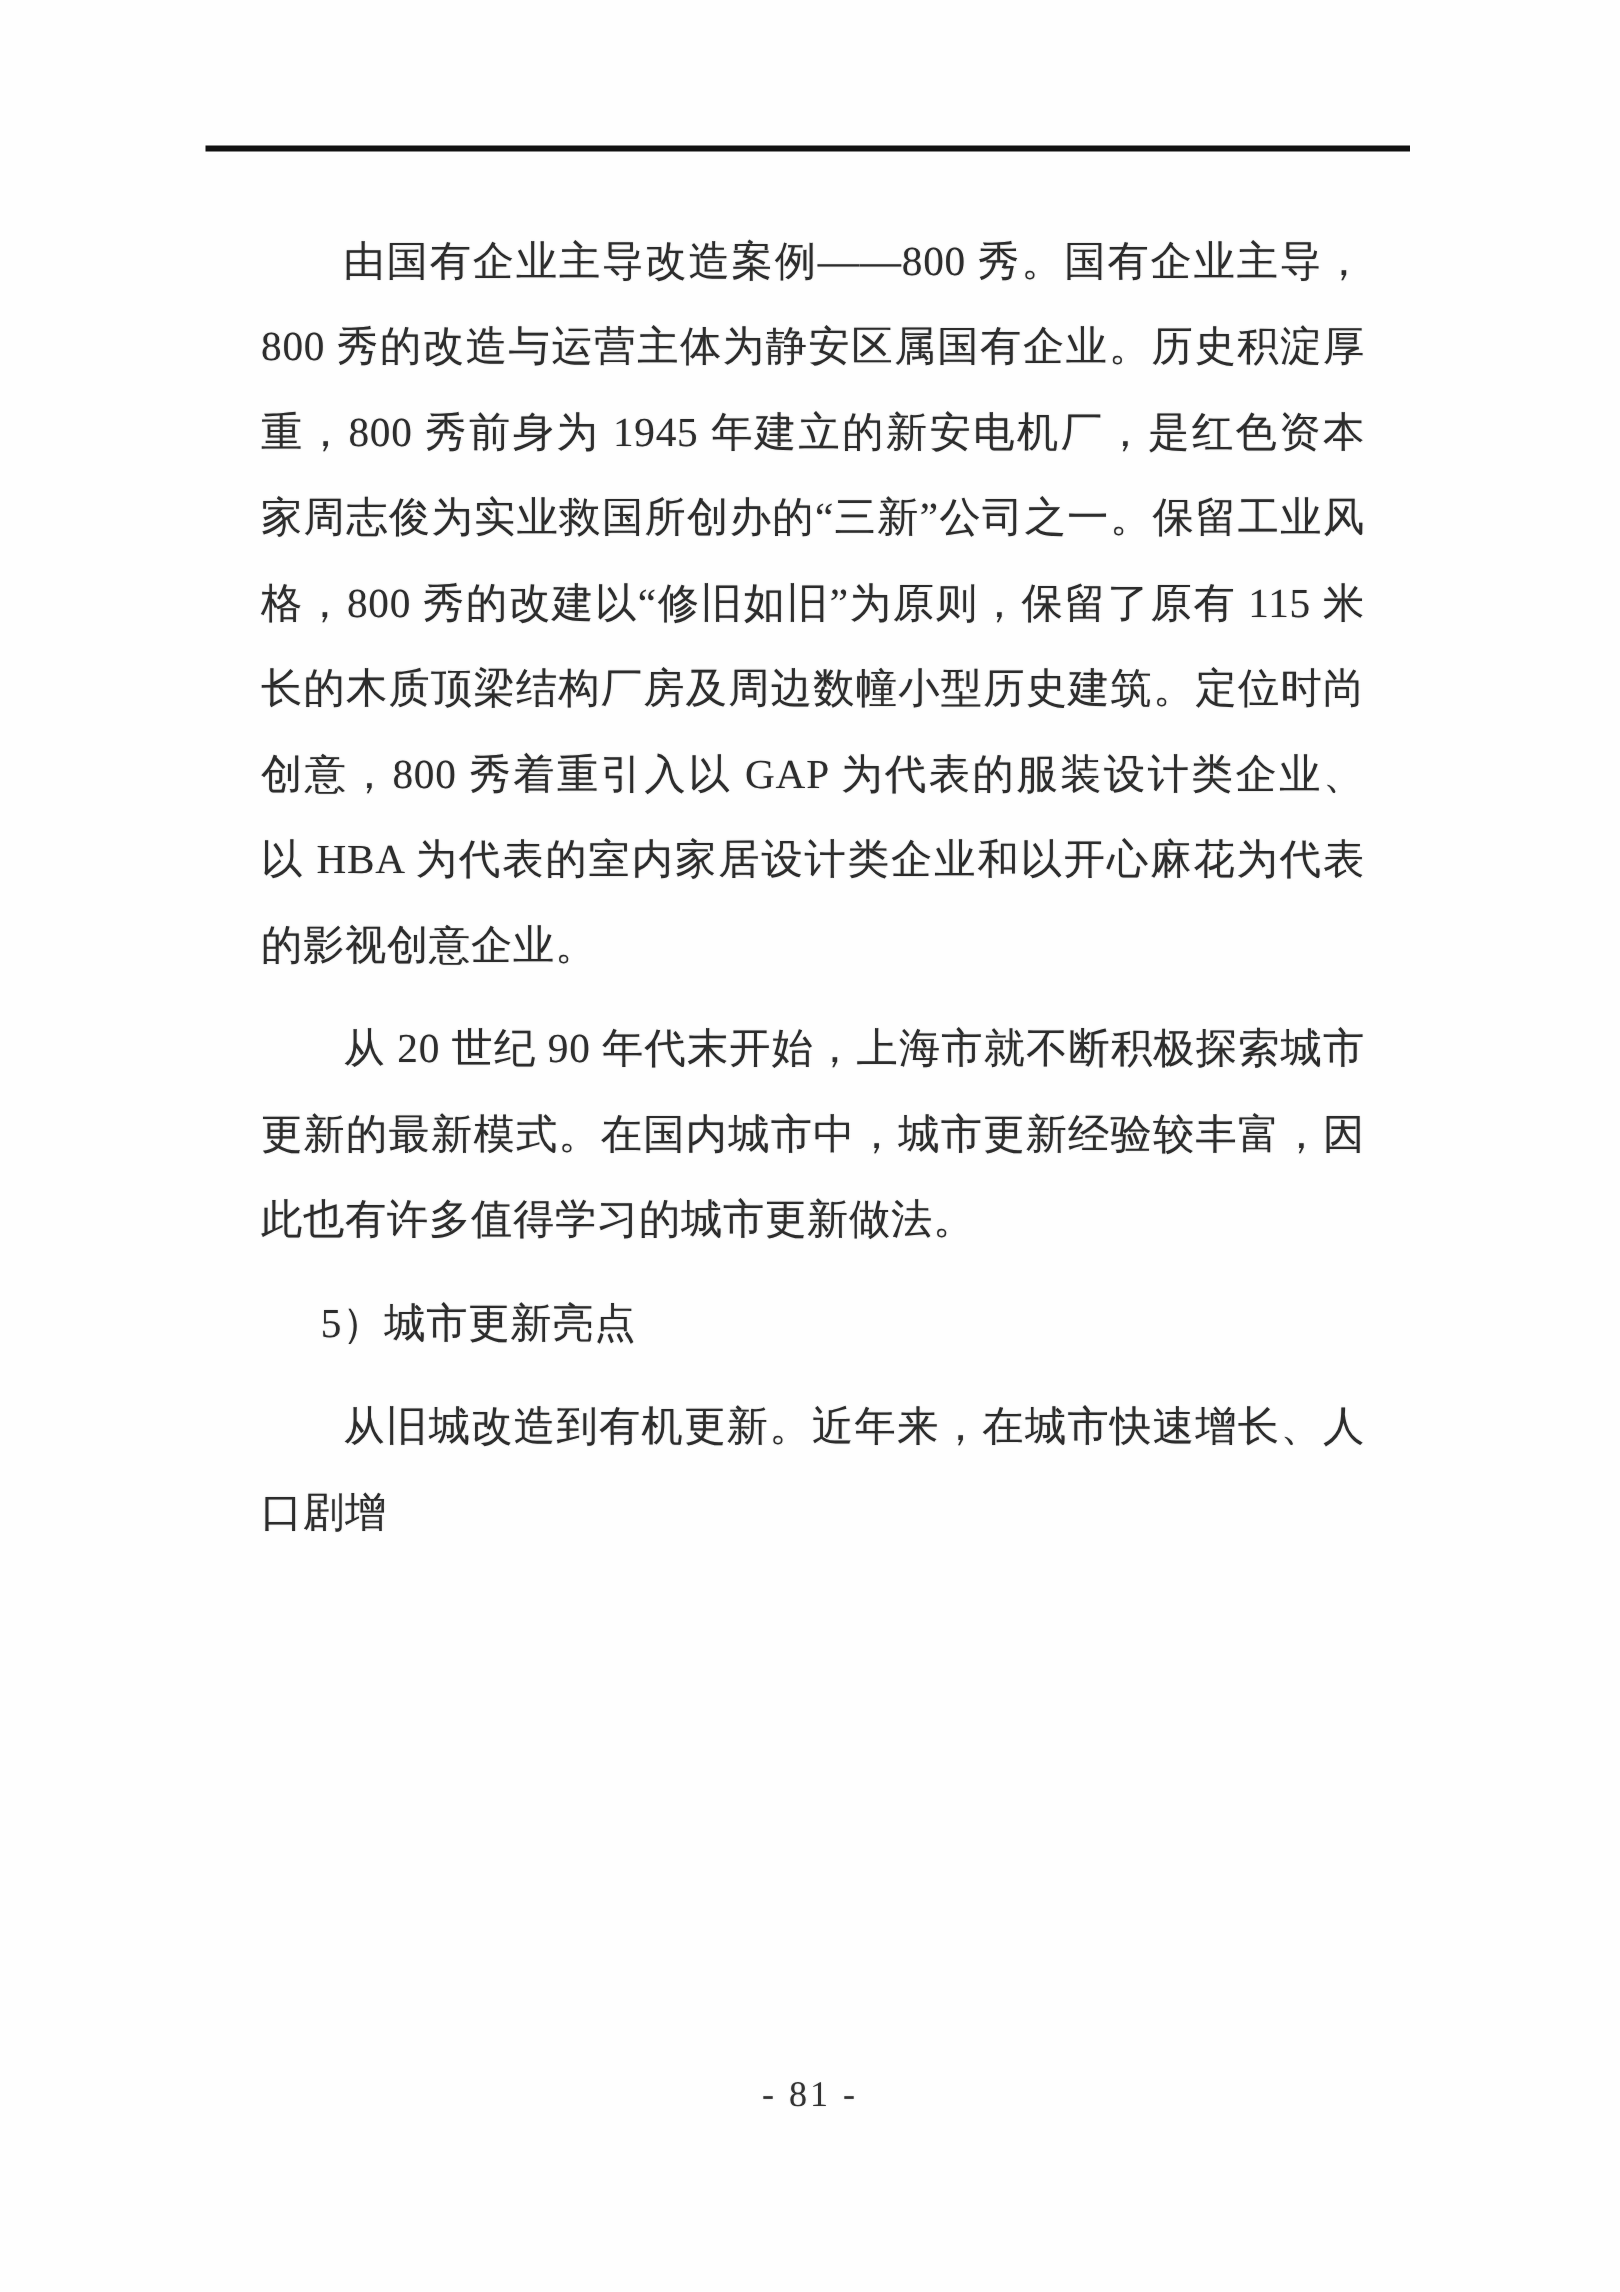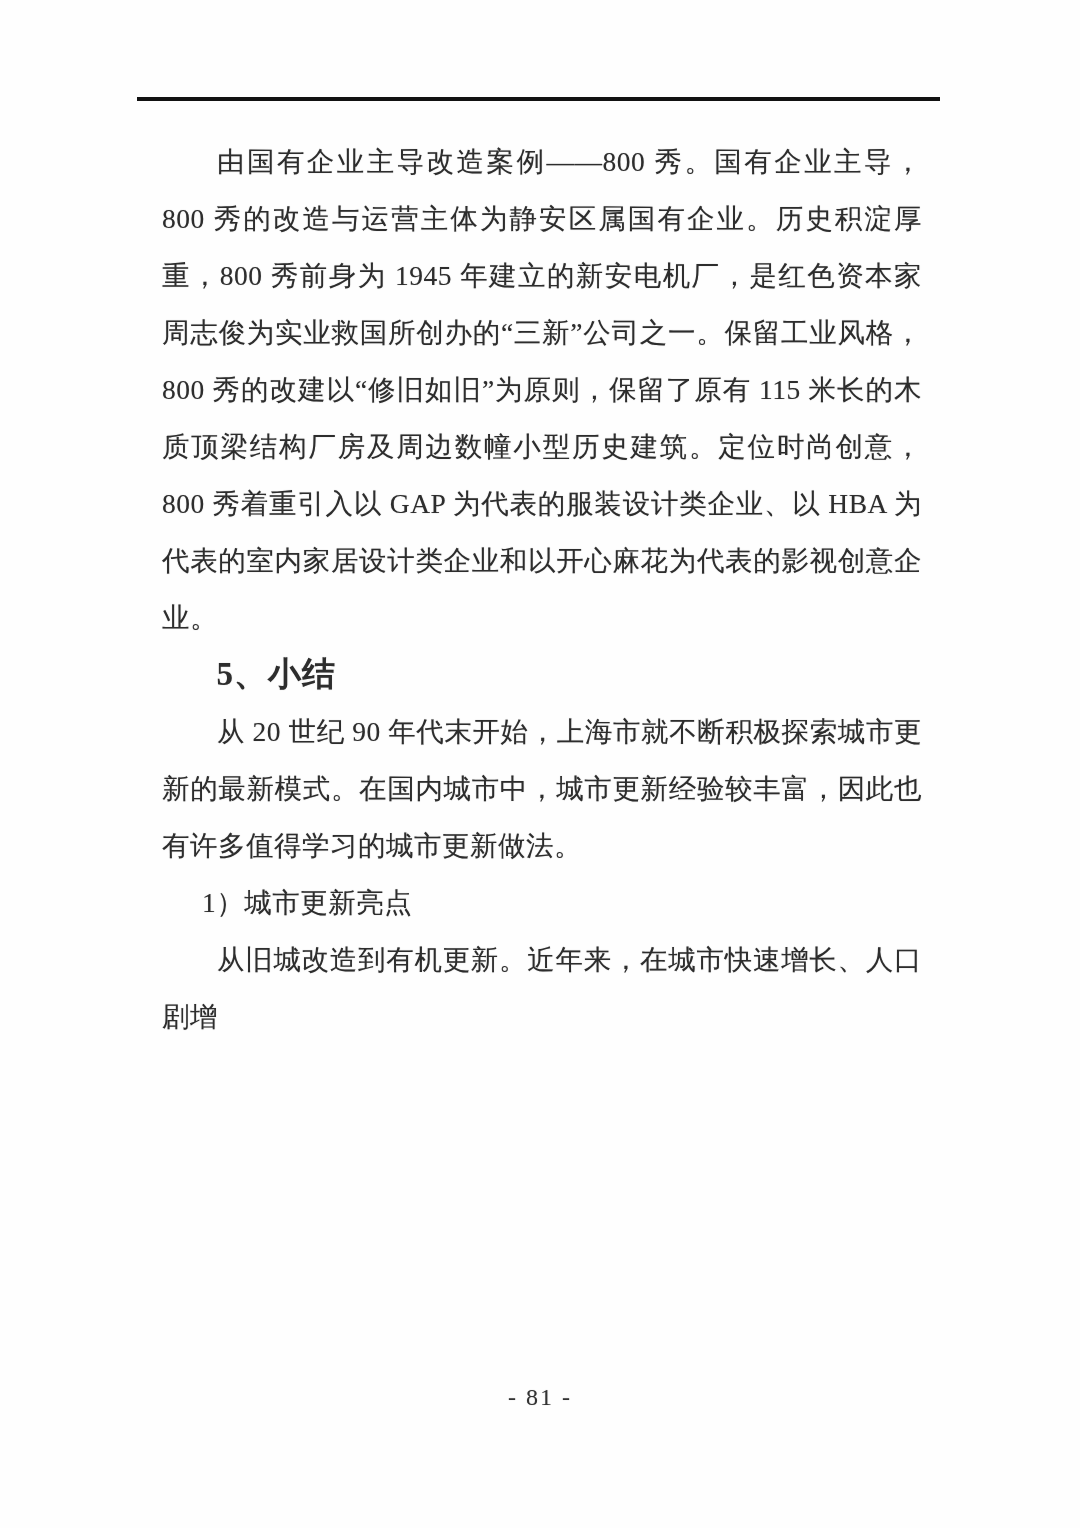--- a/index.html
+++ b/index.html
@@ -28,21 +28,21 @@
     height: 4px;
     background: #121212;
   }
   .content {
     position: absolute;
     left: 162px;
     top: 133px;
     width: 760px;
   }
   .content p {
-    margin: 0;
+    margin: 12px;
     font-size: 27.5px;
     line-height: 57px;
     text-align: justify;
     text-justify: inter-character;
     letter-spacing: 0.5px;
     text-indent: 2em;
     color: #2d2d2d;
     text-shadow: 0 0 1px rgba(40,40,40,0.35);
   }
   .content p.heading {
@@ -71,22 +71,21 @@
   }
 </style>
 </head>
 <body>
 
 <div class="page">
   <div class="header-rule"></div>
 
   <div class="content">
     <p>由国有企业主导改造案例——800 秀。国有企业主导，800 秀的改造与运营主体为静安区属国有企业。历史积淀厚重，800 秀前身为 1945 年建立的新安电机厂，是红色资本家周志俊为实业救国所创办的“三新”公司之一。保留工业风格，800 秀的改建以“修旧如旧”为原则，保留了原有 115 米长的木质顶梁结构厂房及周边数幢小型历史建筑。定位时尚创意，800 秀着重引入以 GAP 为代表的服装设计类企业、以 HBA 为代表的室内家居设计类企业和以开心麻花为代表的影视创意企业。</p>
-    <p class="heading">5、小结</p>
     <p>从 20 世纪 90 年代末开始，上海市就不断积极探索城市更新的最新模式。在国内城市中，城市更新经验较丰富，因此也有许多值得学习的城市更新做法。</p>
-    <p class="subheading">1）城市更新亮点</p>
+    <p class="subheading">5）城市更新亮点</p>
     <p>从旧城改造到有机更新。近年来，在城市快速增长、人口剧增</p>
   </div>
 
   <div class="footer">
     <span>- 81 -</span>
   </div>
 </div>
 
 </body></html>

